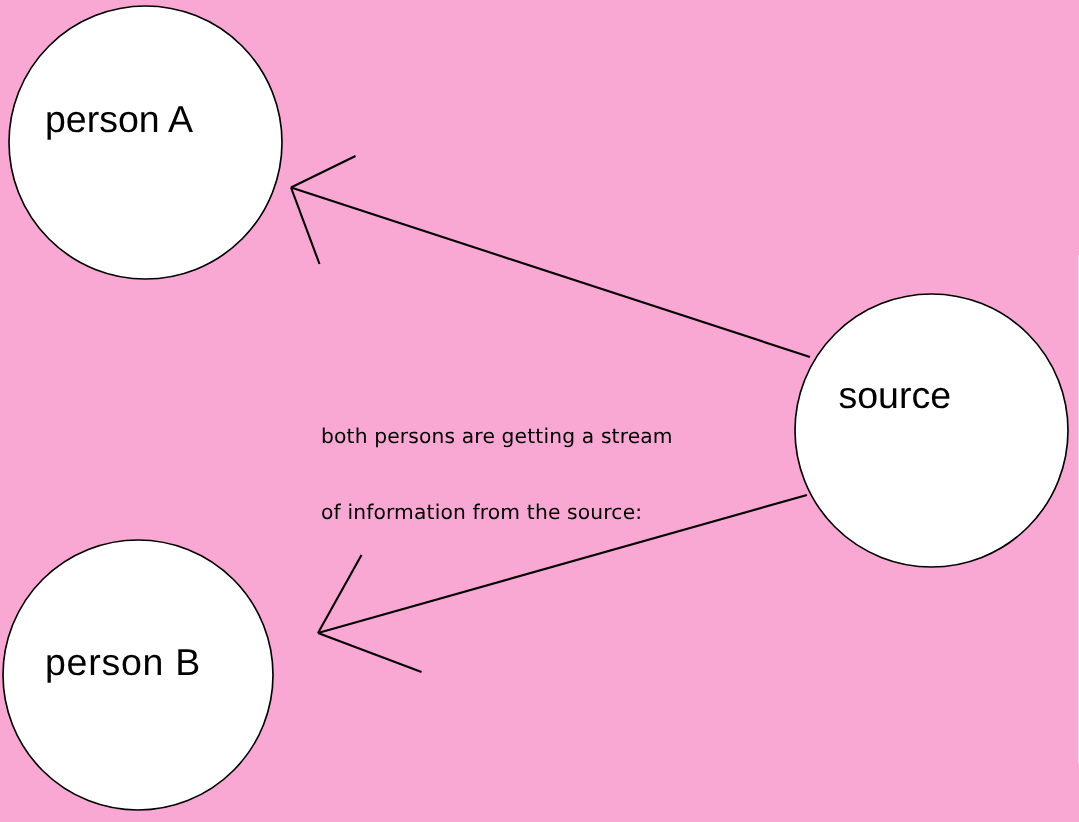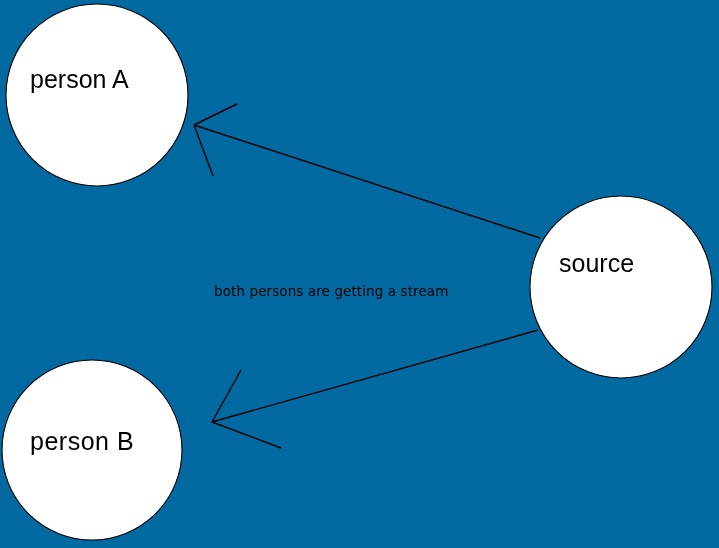--- a/index.html
+++ b/index.html
@@ -7,21 +7,21 @@
     padding: 0;
     background: #ffffff;
   }
   body {
     font-family: "Liberation Sans", sans-serif;
   }
   #canvas {
     position: relative;
     width: 719px;
     height: 548px;
-    background: #0369a1;
+    background: #f9a8d4;
     overflow: hidden;
   }
   #diagram-svg {
     position: absolute;
     top: 0;
     left: 0;
     width: 719px;
     height: 548px;
   }
   .node-circle {
@@ -91,15 +91,16 @@
 
     <g>
       <circle class="node-circle" cx="621" cy="287" r="91"></circle>
       <text class="node-label" x="559" y="272">source</text>
     </g>
 
   </svg>
 
   <div class="annotation-text" style="left:214px; top:249px;">
     <div>both persons are getting a stream</div>
+    <div>of information from the source:</div>
   </div>
 
 </div>
 
 </body></html>

